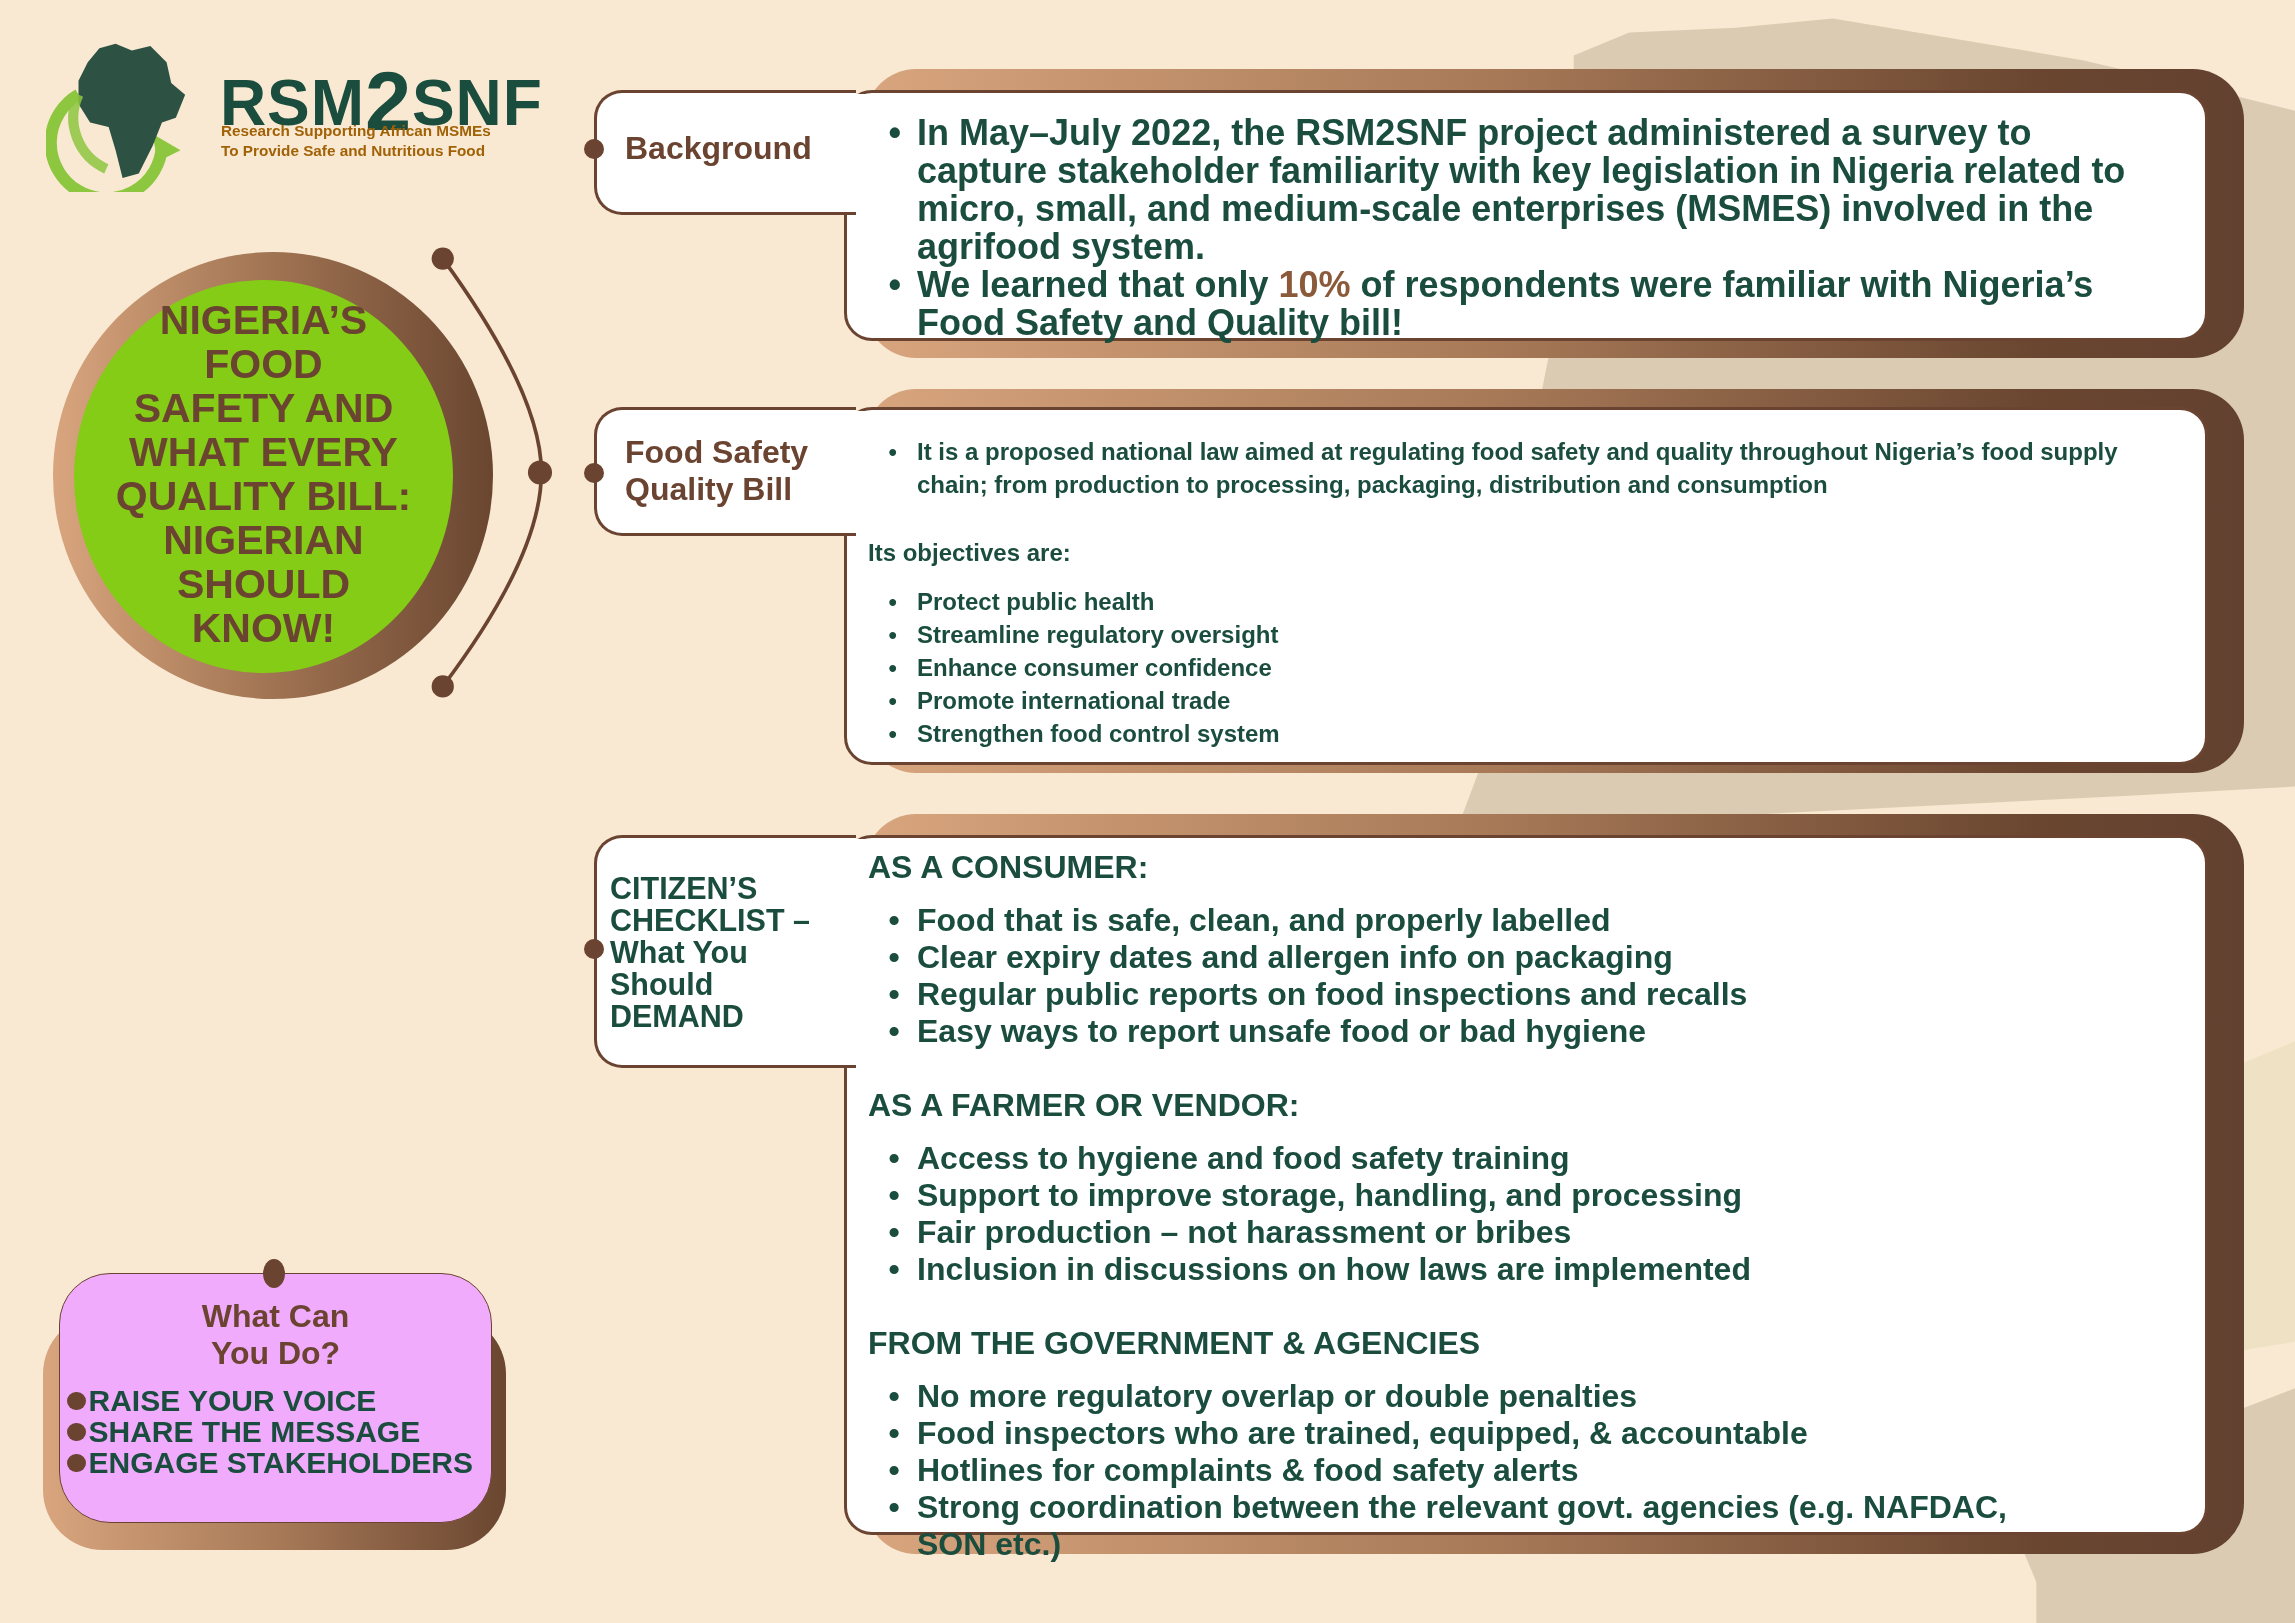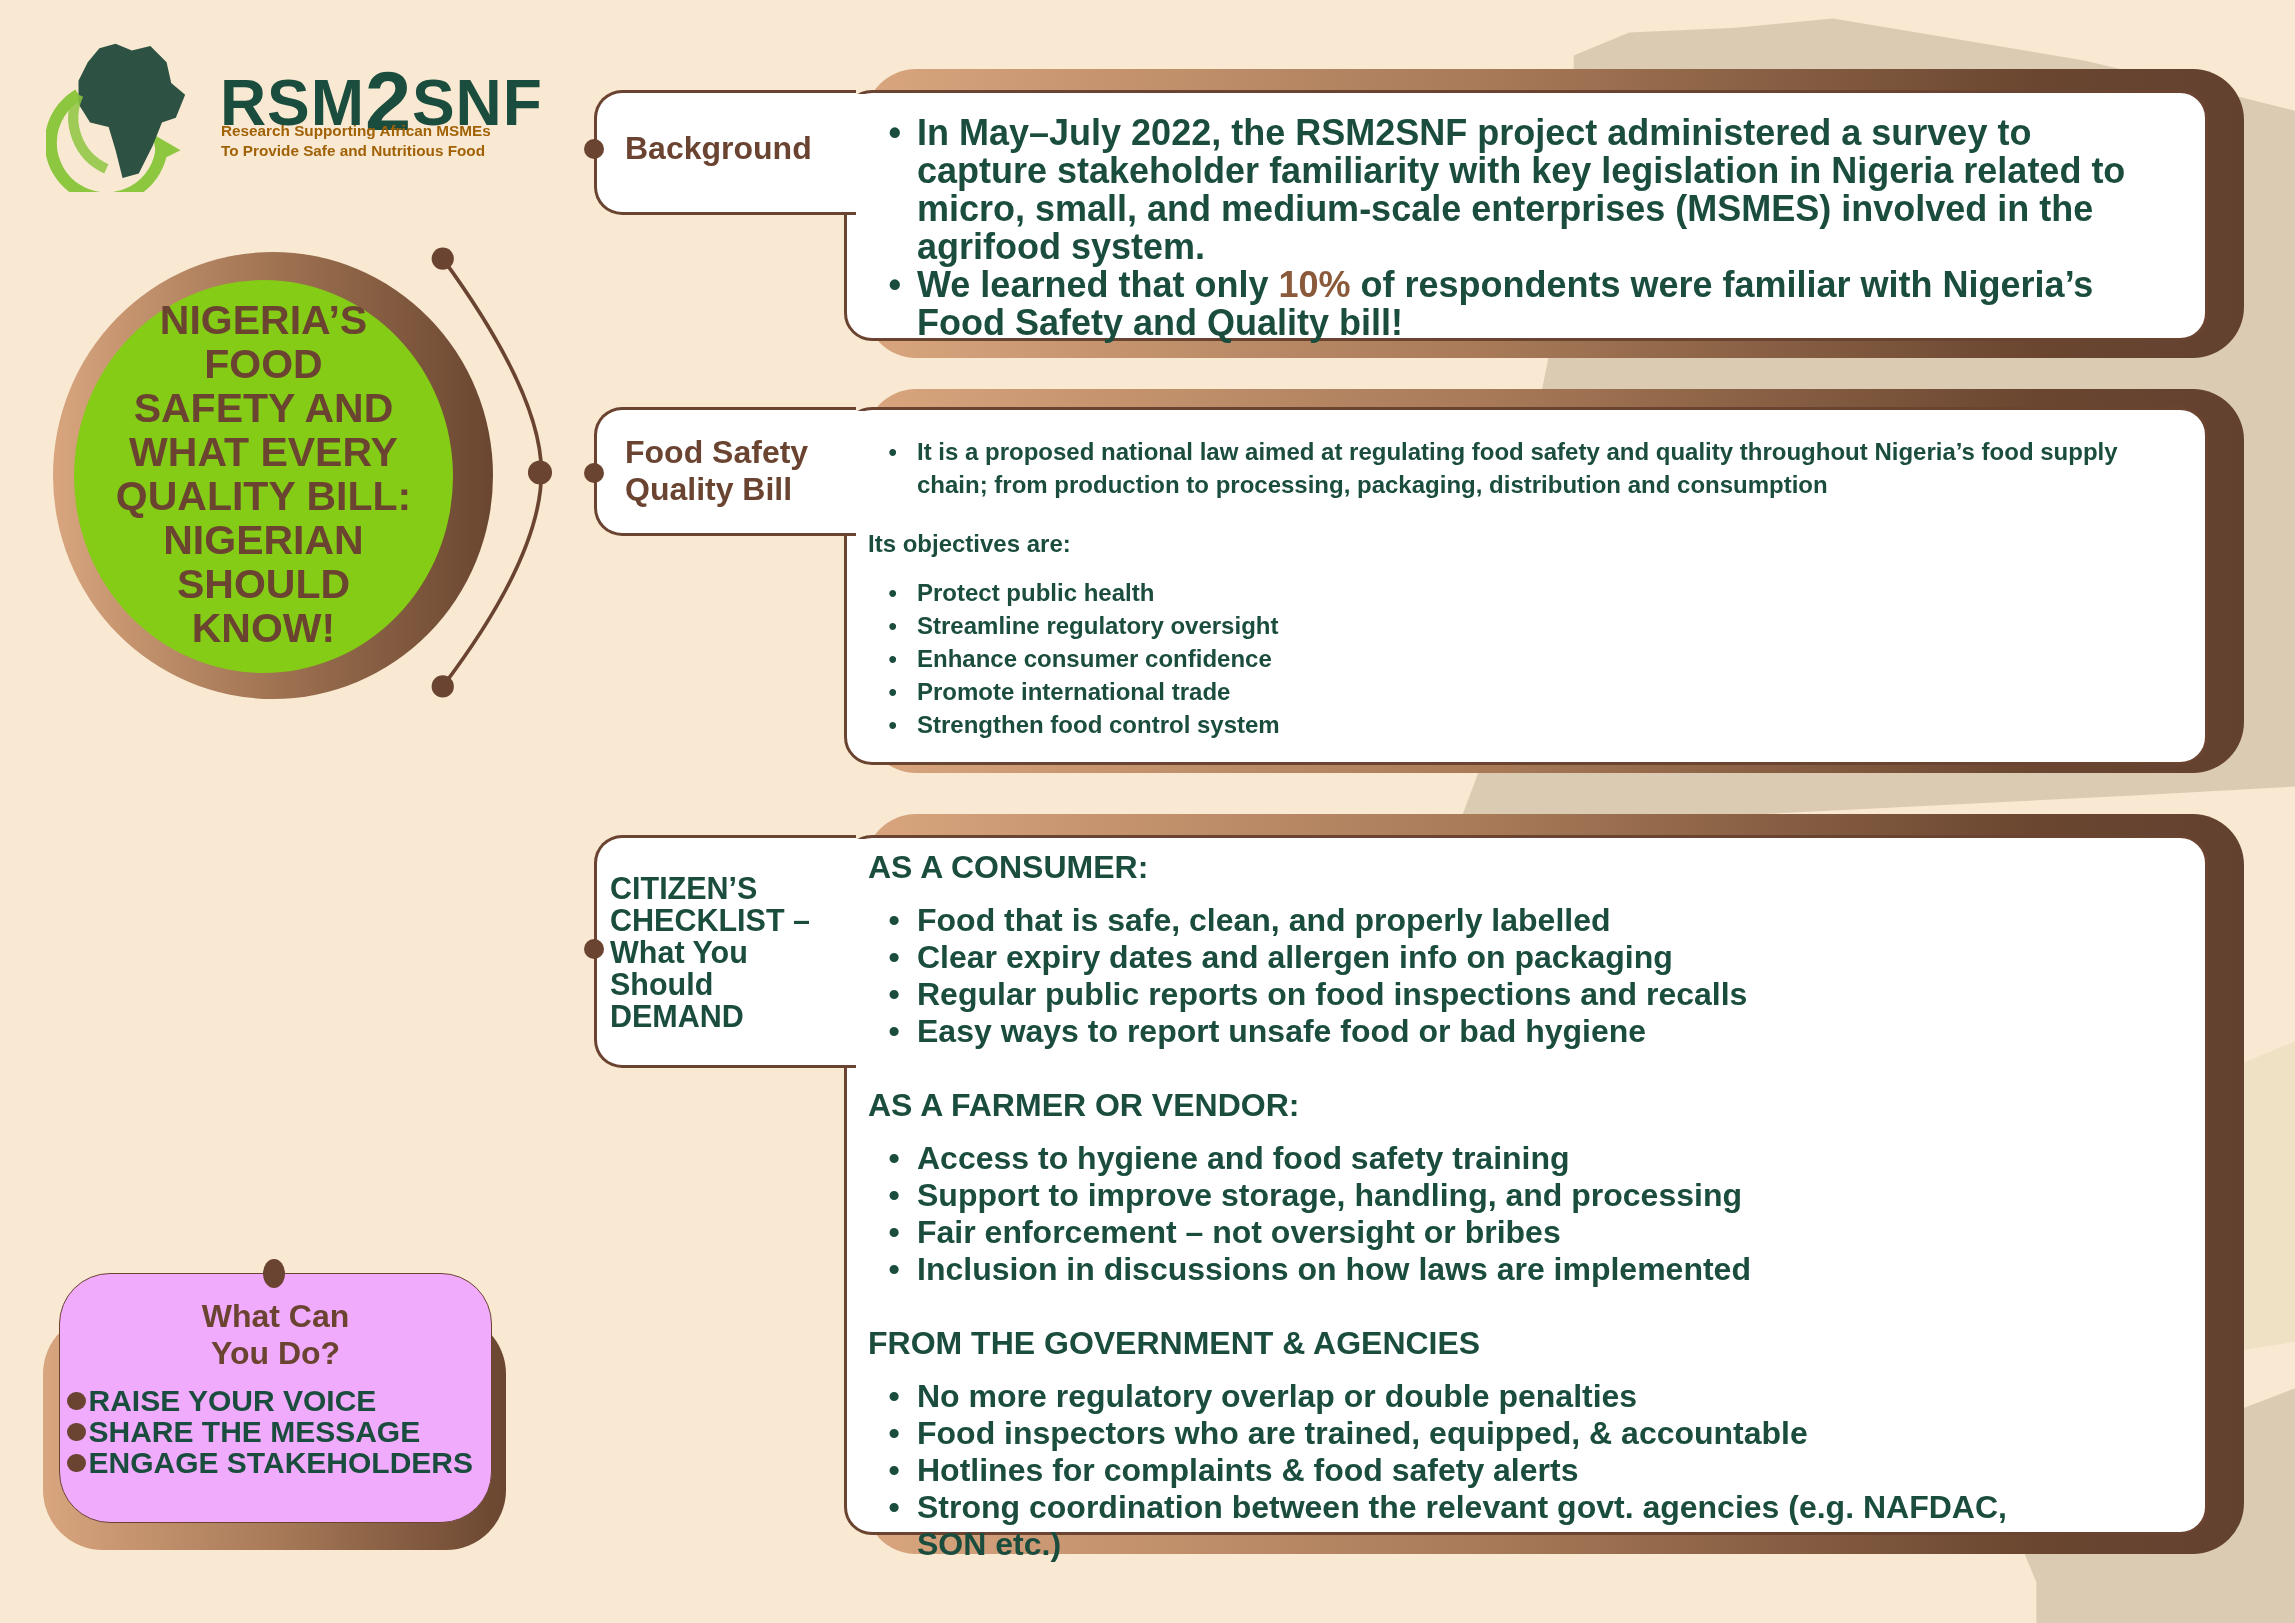--- a/index.html
+++ b/index.html
@@ -107,21 +107,21 @@
 <div class="tab-cover" style="left:849px;top:411px;width:18.5px;height:115px;"></div>
 <div class="dot" style="left:584px;top:463px;"></div>
 <div class="tab-label" style="left:625px;top:434px;">
   <div>Food Safety</div>
   <div>Quality Bill</div>
 </div>
 <div class="content" style="left:868px;top:419px;width:1319px;font-size:24px;line-height:33px;">
   <ul>
     <li>It is a proposed national law aimed at regulating food safety and quality throughout Nigeria’s food supply chain; from production to processing, packaging, distribution and consumption</li>
   </ul>
-  <div class="sec-head" style="margin-top:26px;">Its objectives are:</div>
+  <div class="sec-head" style="margin-top:35px;">Its objectives are:</div>
   <ul>
     <li>Protect public health</li>
     <li>Streamline regulatory oversight</li>
     <li>Enhance consumer confidence</li>
     <li>Promote international trade</li>
     <li>Strengthen food control system</li>
   </ul>
 </div>
 
 <div class="card-back" style="left:865px;top:814px;width:1379px;height:740px;"></div>
@@ -141,21 +141,21 @@
   <ul>
     <li>Food that is safe, clean, and properly labelled</li>
     <li>Clear expiry dates and allergen info on packaging</li>
     <li>Regular public reports on food inspections and recalls</li>
     <li>Easy ways to report unsafe food or bad hygiene</li>
   </ul>
   <div class="sec-head" style="margin-top:37px;">AS A FARMER OR VENDOR:</div>
   <ul>
     <li>Access to hygiene and food safety training</li>
     <li>Support to improve storage, handling, and processing</li>
-    <li>Fair enforcement – not oversight or bribes</li>
+    <li>Fair production – not harassment or bribes</li>
     <li>Inclusion in discussions on how laws are implemented</li>
   </ul>
   <div class="sec-head" style="margin-top:37px;">FROM THE GOVERNMENT &amp; AGENCIES</div>
   <ul>
     <li>No more regulatory overlap or double penalties</li>
     <li>Food inspectors who are trained, equipped, &amp; accountable</li>
     <li>Hotlines for complaints &amp; food safety alerts</li>
     <li style="padding-right:139px;">Strong coordination between the relevant govt. agencies (e.g. NAFDAC, SON etc.)</li>
   </ul>
 </div>

